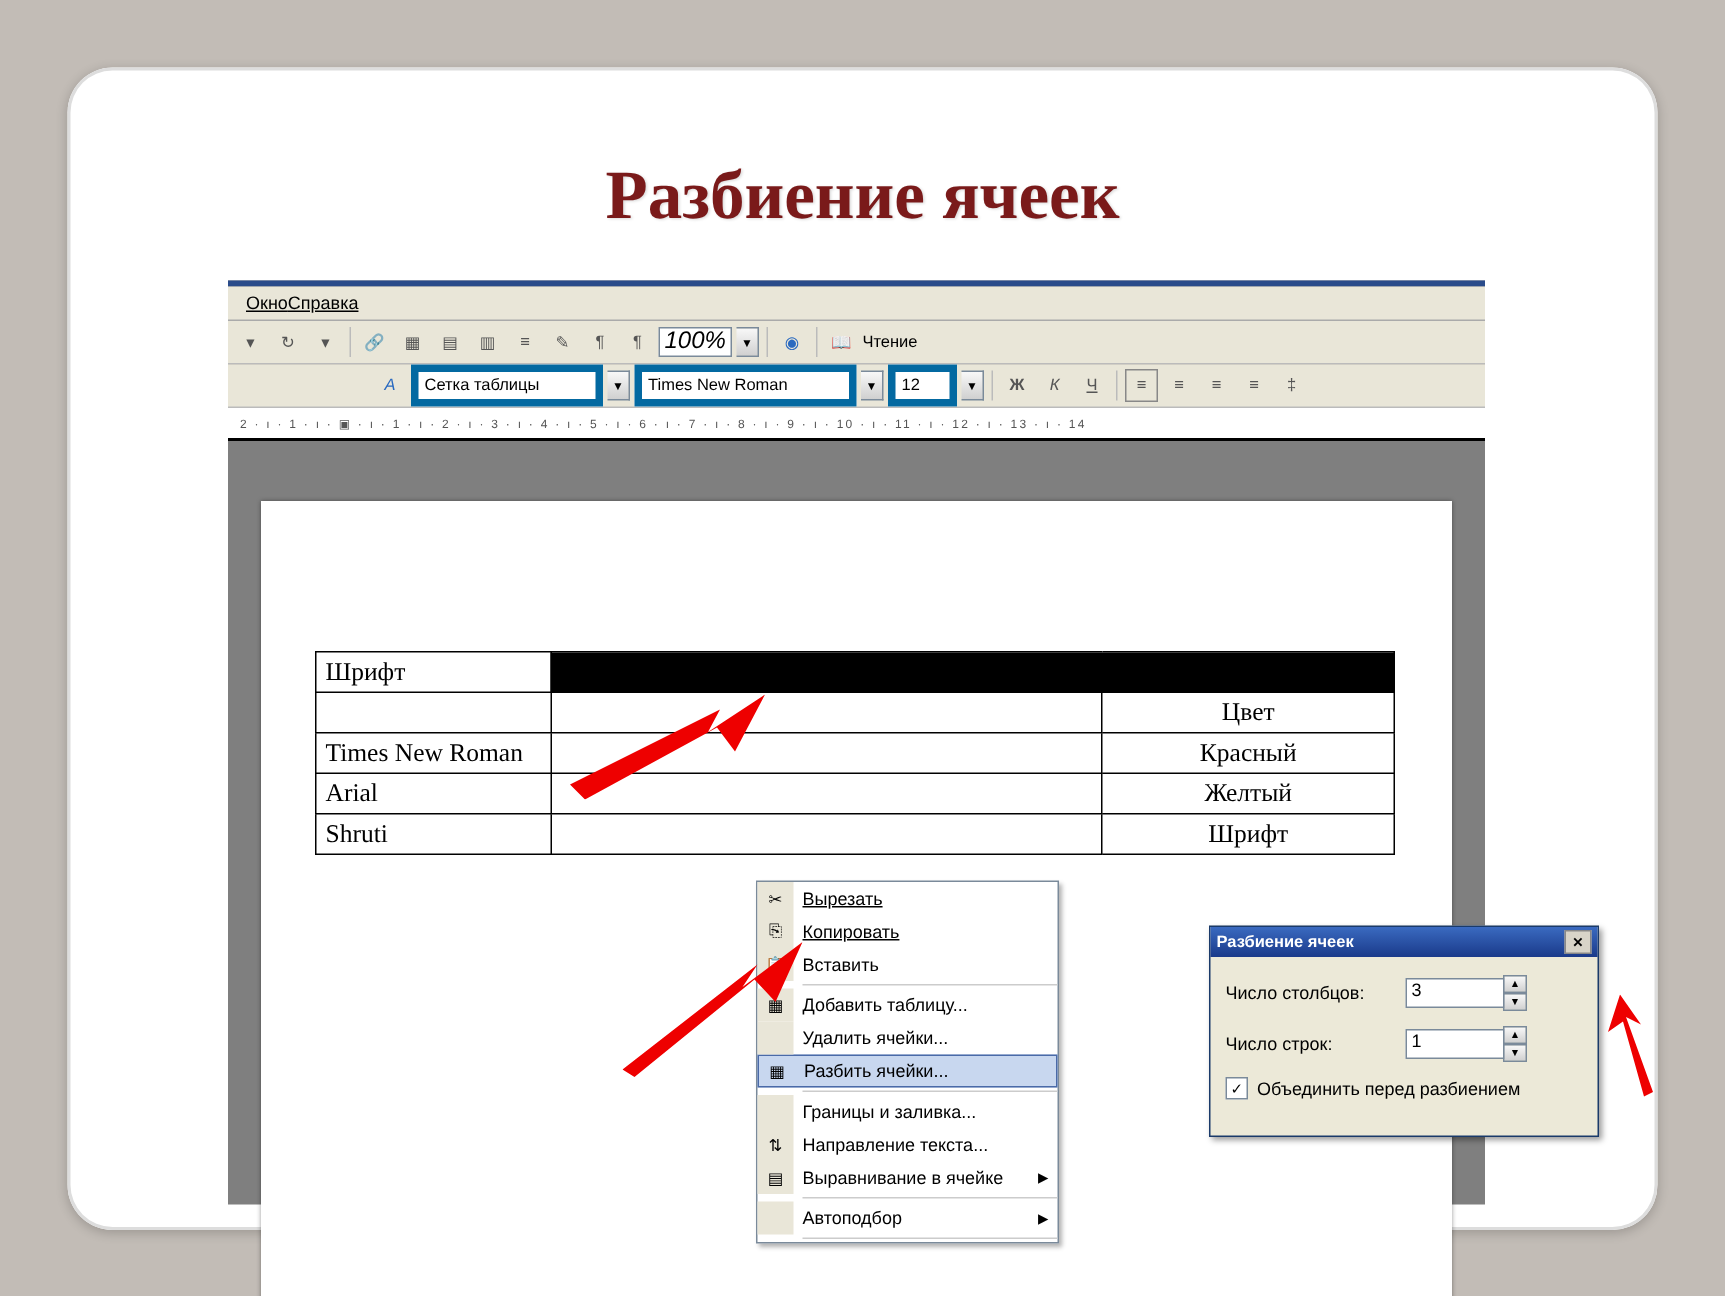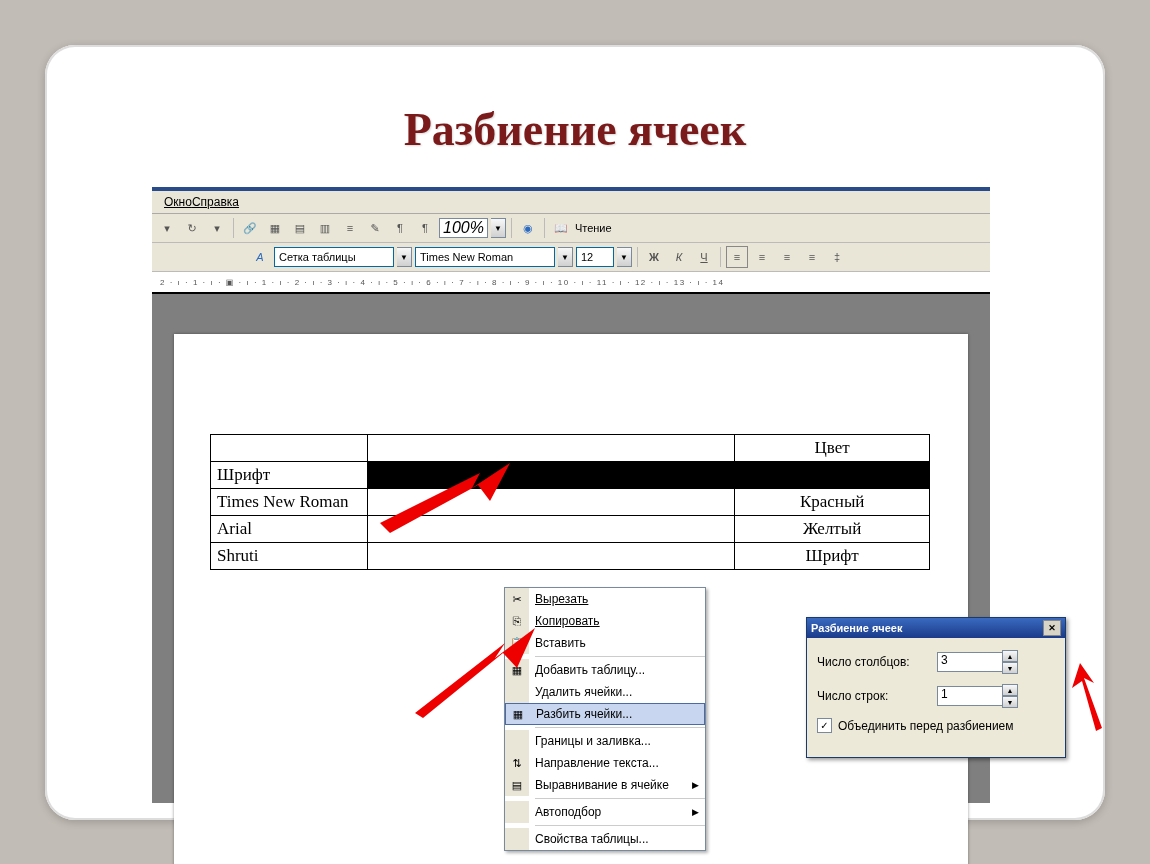--- a/index.html
+++ b/index.html
@@ -87,21 +87,21 @@
     background: linear-gradient(#f8f8f8,#d0d0d0);
     border: 1px solid #7a8a9a;
     border-left: none;
     display: flex;
     align-items: center;
     justify-content: center;
     font-size: 8px;
   }
   .font-select {
     background: #fff;
-    border: 1px solid #0369a1;
+    border: 5px solid #0369a1;
     height: 18px;
     padding: 0 4px;
     display: flex;
     align-items: center;
     font-size: 11px;
   }
   .ruler {
     height: 20px;
     background: #fff;
     font-size: 8px;
@@ -350,27 +350,27 @@
       <div class="tb-btn">≡</div>
       <div class="tb-btn">‡</div>
     </div>
 
     <div class="ruler">2 · ı · 1 · ı · ▣ · ı · 1 · ı · 2 · ı · 3 · ı · 4 · ı · 5 · ı · 6 · ı · 7 · ı · 8 · ı · 9 · ı · 10 · ı · 11 · ı · 12 · ı · 13 · ı · 14</div>
 
     <div class="page">
       <table class="doc-table">
         <tbody>
             <tr>
+          <td style="width:150px;">Шрифт</td>
+          <td class="sel" colspan="2" style="width:570px;"></td>
+        </tr>
+        <tr>
           <td></td>
           <td style="width:380px;"></td>
           <td style="width:190px;text-align:center;">Цвет</td>
-        </tr>
-        <tr>
-          <td style="width:150px;">Шрифт</td>
-          <td class="sel" colspan="2" style="width:570px;"></td>
         </tr>
         <tr>
           <td style="line-height:1.1;">Times New Roman</td>
           <td></td>
           <td style="text-align:center;">Красный</td>
         </tr>
         <tr>
           <td>Arial</td>
           <td></td>
           <td style="text-align:center;margin-top:36px;">Желтый</td>
@@ -423,24 +423,20 @@
           <span>Выравнивание в ячейке</span>
           <span class="ctx-arrow">▶</span>
         </div>
         <div class="ctx-sep"></div>
         <div class="ctx-row">
           <div class="ctx-icon"></div>
           <span>Автоподбор</span>
           <span class="ctx-arrow">▶</span>
         </div>
         <div class="ctx-sep"></div>
-        <div class="ctx-row">
-          <div class="ctx-icon"></div>
-          <span>Свойства таблицы...</span>
-        </div>
       </div>
     </div>
   </div>
 
   <div class="dlg">
     <div class="dlg-title">
       <span>Разбиение ячеек</span>
       <div class="dlg-close">✕</div>
     </div>
     <div class="dlg-body">

